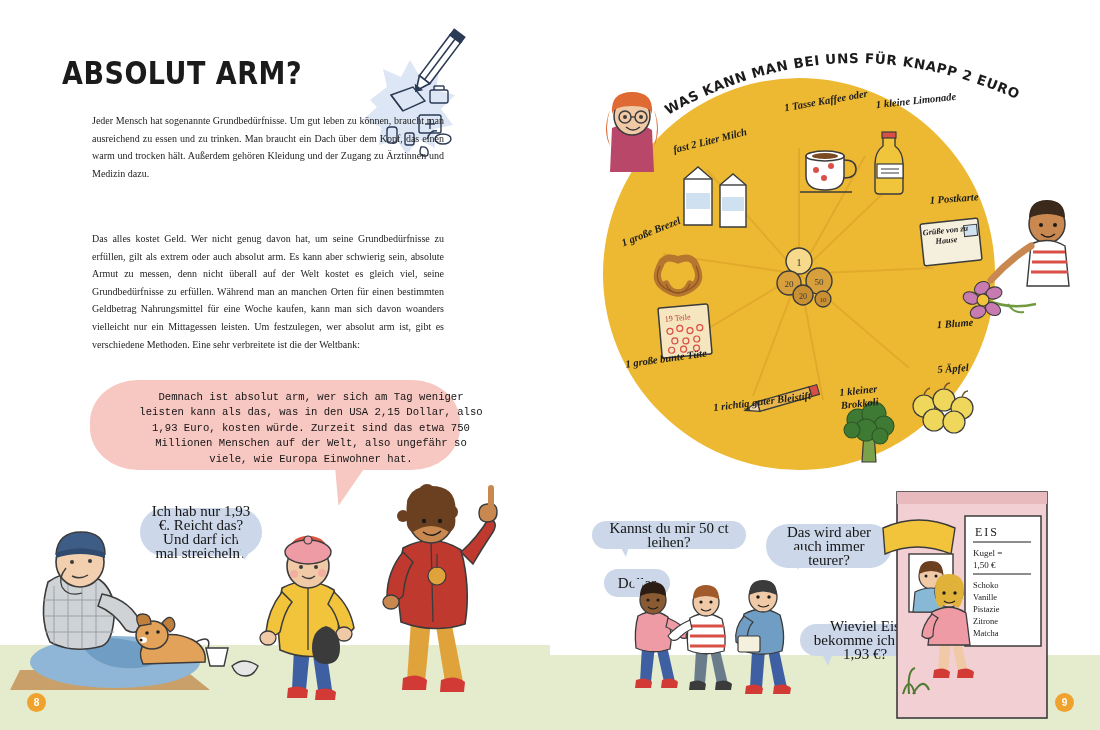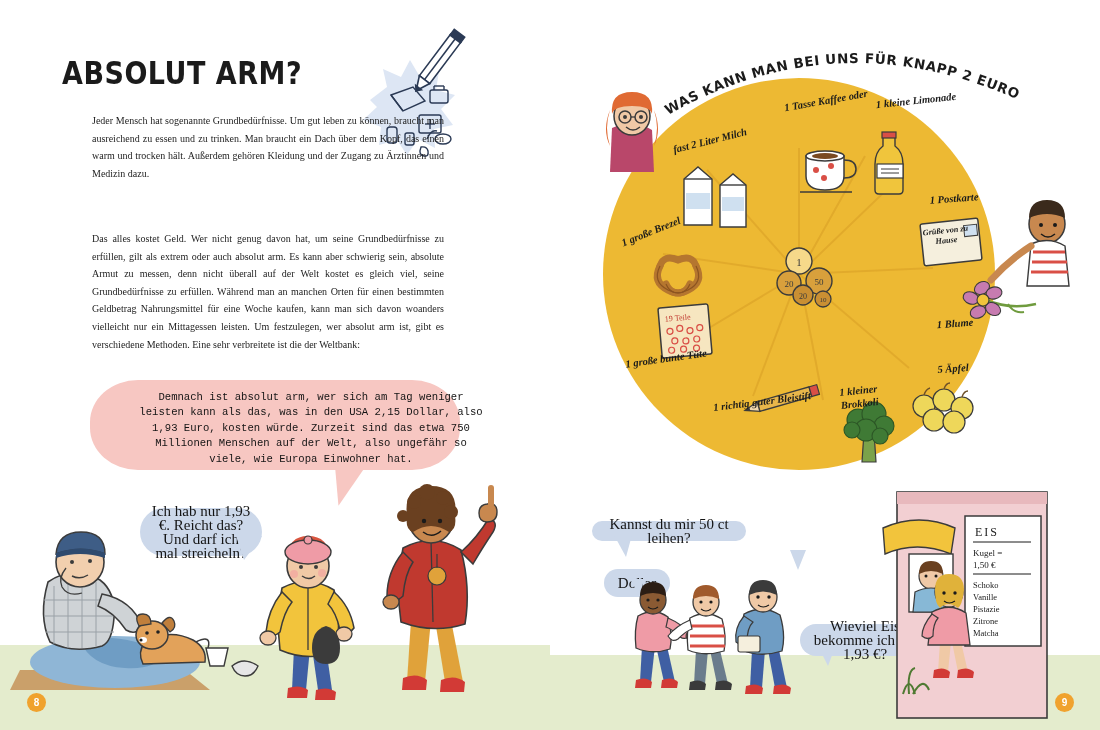--- a/index.html
+++ b/index.html
@@ -491,27 +491,30 @@
       </g>
       <g stroke="#6f5128" stroke-width="1.4" fill="none">
         <path d="M18 13 q2 -6 6 -7"></path>
           <path d="M38 7 q2 -6 6 -6"></path>
           <path d="M56 15 q2 -6 6 -6"></path>
       </g>
     </svg>
   </div>
   <div class="label" style="left:920px;top:362px;width:66px;transform:rotate(-4deg);">5 Äpfel</div>
 
-  <div class="bubble" style="left:592px;top:505px;width:154px;height:20px;border-radius:18px;">
+  <div class="bubble" style="left:592px;top:505px;width:154px;height:28px;border-radius:18px;">
     <span>Kannst du mir 50 ct leihen?</span>
   </div>
   <svg style="position:absolute;left:612px;top:535px;" width="30" height="28">
     <polygon points="20,0 2,0 14,22" fill="#ccd8ea"></polygon>
   </svg>
 
+  <div class="bubble" style="left:766px;top:508px;width:126px;height:44px;border-radius:22px;">
+    <span>Das wird aber auch immer teurer?</span>
+  </div>
   <svg style="position:absolute;left:788px;top:550px;" width="30" height="26">
     <polygon points="18,0 2,0 10,20" fill="#ccd8ea"></polygon>
   </svg>
 
   <div class="bubble" style="left:604px;top:553px;width:66px;height:28px;border-radius:16px;">
     <span>Dollar</span>
   </div>
   <svg style="position:absolute;left:628px;top:579px;" width="26" height="24">
     <polygon points="16,0 2,0 12,18" fill="#ccd8ea"></polygon>
   </svg>

